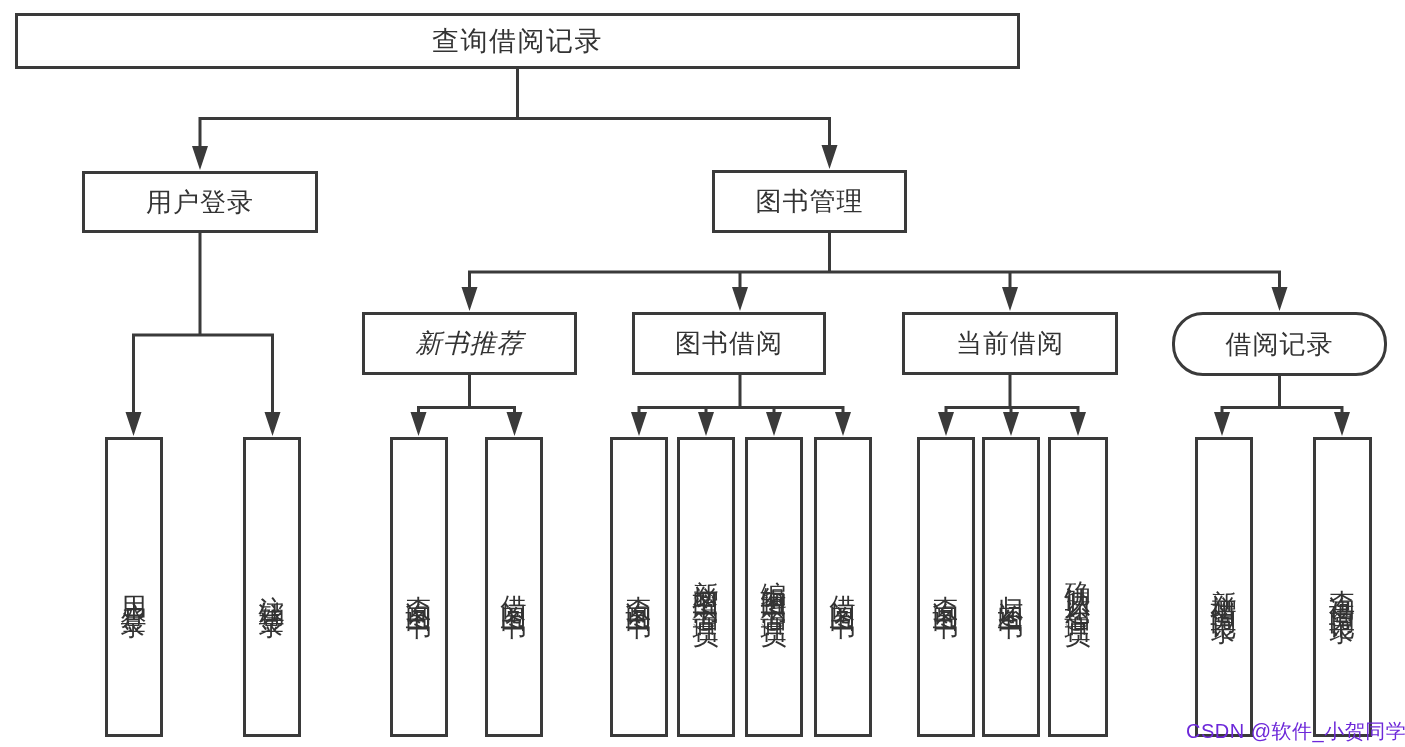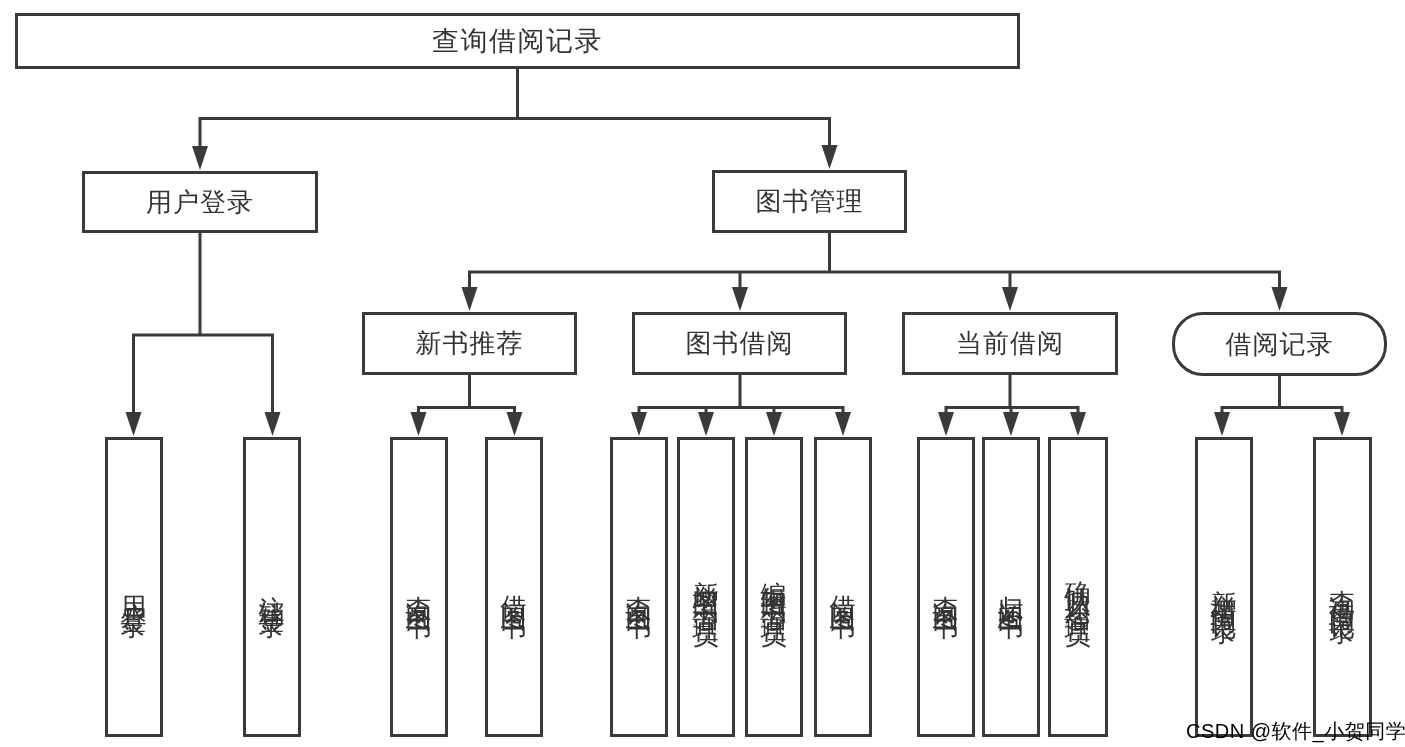--- a/index.html
+++ b/index.html
@@ -48,22 +48,22 @@
     font-size: 26px;
     letter-spacing: 6px;
     line-height: 1;
     white-space: nowrap;
     color: #333333;
   }
   
   .n-root   { left: 15px;   top: 13px;  width: 1005px; height: 56px; }
   .n-login  { left: 82px;   top: 171px; width: 236px;  height: 62px; }
   .n-mgmt   { left: 712px;  top: 170px; width: 195px;  height: 63px; }
-  .n-l3-1   { left: 362px;  top: 312px; width: 215px;  height: 63px; }
-  .n-l3-2   { left: 632px;  top: 312px; width: 215px;  height: 63px; }
+  .n-l3-1   { left: 362px;  top: 312px; width: 215px;  height: 63px; font-style: italic; }
+  .n-l3-2   { left: 632px;  top: 312px; width: 194px;  height: 63px; }
   .n-l3-3   { left: 902px;  top: 312px; width: 216px;  height: 63px; text-align: right; }
   .n-l3-4   { left: 1172px; top: 312px; width: 215px;  height: 64px; border-radius: 31px; }
   .leaf     { top: 437px;   width: 58px; height: 300px; }
   .n-leaf-1  { left: 105px;  }
   .n-leaf-2  { left: 243px;  }
   .n-leaf-3  { left: 390px;  }
   .n-leaf-4  { left: 485px;  }
   .n-leaf-5  { left: 610px;  }
   .n-leaf-6  { left: 677px;  }
   .n-leaf-7  { left: 745px;  }
@@ -72,21 +72,21 @@
   .n-leaf-10 { left: 982px;  }
   .n-leaf-11 { left: 1048px; width: 60px; }
   .n-leaf-12 { left: 1195px; }
   .n-leaf-13 { left: 1313px; width: 59px; }
   .watermark {
     position: absolute;
     left: 1186px;
     top: 718px;
     z-index: 5;
     font-size: 20px;
-    color: #000000;
+    color: #6d28d9;
     white-space: nowrap;
     letter-spacing: 0.5px;
   }
 </style>
 </head>
 <body>
 
 <div class="stage">
 
   <svg class="connectors" viewBox="0 0 1405 747" xmlns="http://www.w3.org/2000/svg">

